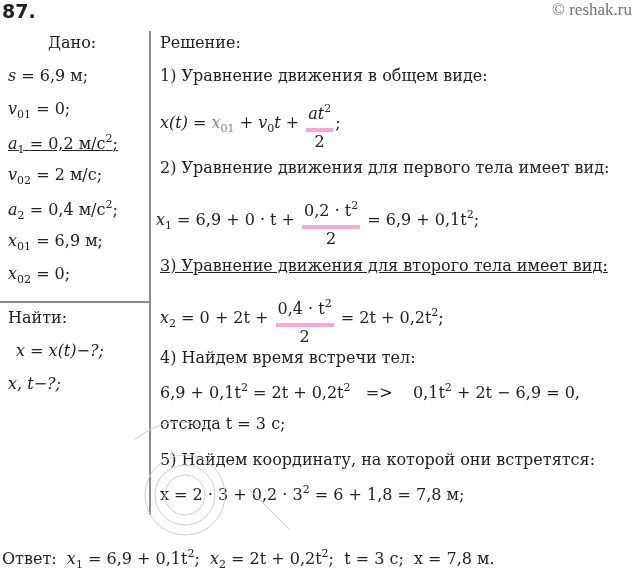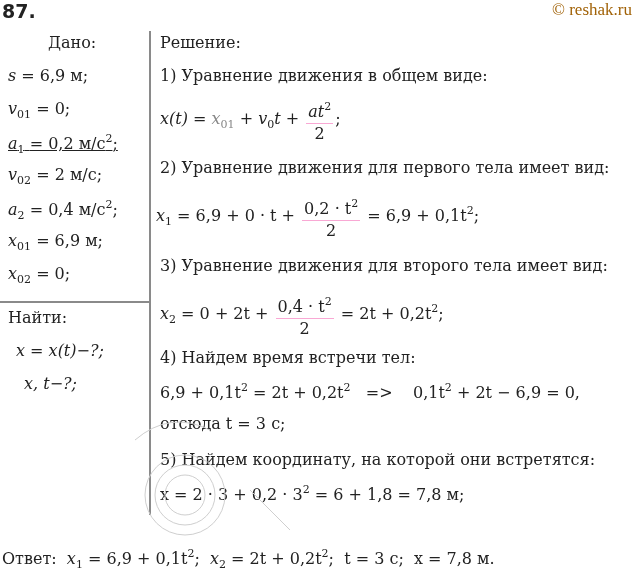--- a/index.html
+++ b/index.html
@@ -1,28 +1,28 @@
 <!DOCTYPE html>
 <html><head>
 <meta charset="utf-8">
 <style>
   html, body { margin:0; padding:0; background:#ffffff; }
   body { width:636px; height:573px; position:relative; overflow:hidden;
          font-family: "DejaVu Serif", "Liberation Serif", serif; color:#222; }
   .abs { position:absolute; white-space:nowrap; }
   .num { left:2px; top:0px; font-size:19px; font-weight:bold; font-family:"DejaVu Sans", sans-serif; }
-  .brand { right:4px; top:0px; font-size:17px; font-family:"Liberation Serif", serif; color:#a16207; }
+  .brand { right:4px; top:0px; font-size:17px; font-family:"Liberation Serif", serif; color:#737373; }
   .t { font-size:16px; }
   i.v { font-style:italic; font-family:"DejaVu Serif", serif; }
   sub { font-size:11px; vertical-align:-4px; font-style:normal; }
   sup { font-size:11px; vertical-align:7px; }
   .vline { position:absolute; left:149px; top:31px; width:2px; height:484px; background:#8a8a8a; }
   .hline { position:absolute; left:0px; top:301px; width:149px; height:2px; background:#8a8a8a; }
   .frac { display:inline-block; vertical-align:middle; text-align:center; margin:0 2px; }
-  .frac .n { display:block; border-bottom:1px solid #f9a8d4; padding:0 2px; line-height:23px; }
+  .frac .n { display:block; border-bottom:4px solid #f9a8d4; padding:0 2px; line-height:28px; }
   .frac .d { display:block; line-height:20px; }
   .gray { color:#888; }
   .wm { position:absolute; left:130px; top:400px; width:180px; height:140px; pointer-events:none; }
 </style>
 </head>
 <body>
 
 <div class="abs num">87.</div>
 <div class="abs brand">© reshak.ru</div>
 
@@ -48,38 +48,38 @@
 </div>
 <div class="abs t" style="left:8px;top:231px;">
   <i class="v">x</i><sub>01</sub> <span>= 6,9 м;</span>
 </div>
 <div class="abs t" style="left:8px;top:264px;">
   <i class="v">x</i><sub>02</sub> <span>= 0;</span>
 </div>
 
 <div class="abs t" style="left:8px;top:308px;">Найти:</div>
 <div class="abs t" style="left:16px;top:341px;font-style:italic;">x = x(t)−?;</div>
-<div class="abs t" style="left:24px;top:374px;font-style:italic;text-align:center;">x, t−?;</div>
+<div class="abs t" style="left:8px;top:374px;font-style:italic;text-align:center;">x, t−?;</div>
 
 <div class="abs t" style="left:160px;top:33px;">Решение:</div>
 
 <div class="abs t" style="left:160px;top:66px;">1) Уравнение движения в общем виде:</div>
 <div class="abs t" style="left:160px;top:95px;">
   <i class="v">x(t) = </i><i class="v gray">x</i><sub class="gray">01</sub><i class="v"> + v</i><sub>0</sub><i class="v">t +</i>
   <span class="frac"><span class="n"><i class="v">at</i><sup>2</sup></span><span class="d">2</span></span><span>;</span>
 </div>
 
 <div class="abs t" style="left:160px;top:158px;">2) Уравнение движения для первого тела имеет вид:</div>
 <div class="abs t" style="left:156px;top:192px;">
   <i class="v">x</i><sub>1</sub><span> = 6,9 + 0 · t +</span>
   <span class="frac"><span class="n"><span>0,2 · t</span><sup>2</sup></span><span class="d">2</span></span>
   <span>= 6,9 + 0,1t</span><sup>2</sup><span>;</span>
 </div>
 
-<div class="abs t" style="left:160px;top:256px;">3) Уравнение движения для второго тела имеет вид:</div>
+<div class="abs t" style="left:160px;top:256px;text-decoration:underline;">3) Уравнение движения для второго тела имеет вид:</div>
 <div class="abs t" style="left:160px;top:290px;">
   <i class="v">x</i><sub>2</sub><span> = 0 + 2t +</span>
   <span class="frac"><span class="n"><span>0,4 · t</span><sup>2</sup></span><span class="d">2</span></span>
   <span>= 2t + 0,2t</span><sup>2</sup><span>;</span>
 </div>
 
 <div class="abs t" style="left:160px;top:348px;">4) Найдем время встречи тел:</div>
 <div class="abs t" style="left:160px;top:381px;">
   <span>6,9 + 0,1t</span><sup>2</sup><span> = 2t + 0,2t</span><sup>2</sup>
   &nbsp;&nbsp;<span>=&gt;</span>&nbsp;&nbsp;&nbsp;

